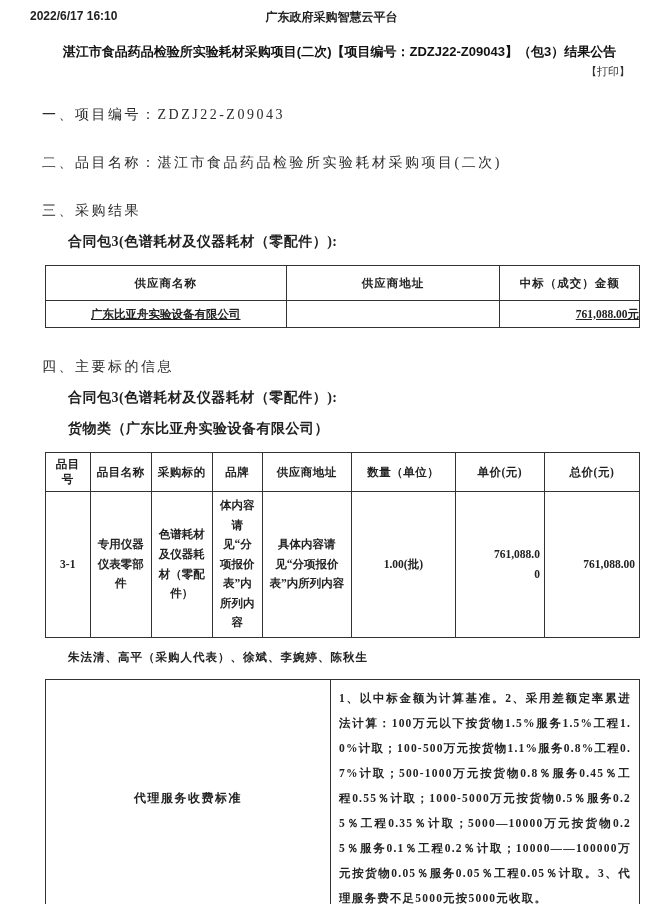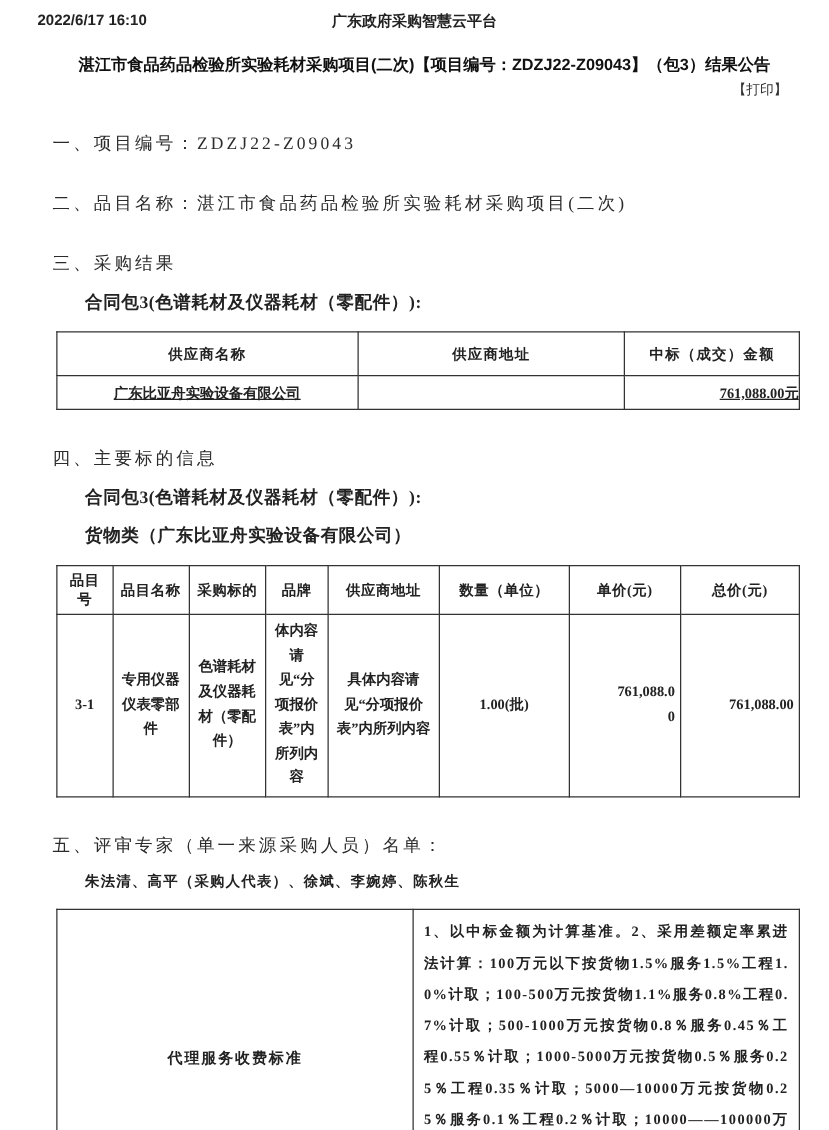--- a/index.html
+++ b/index.html
@@ -131,21 +131,20 @@
         <td>色谱耗材及仪器耗材（零配件）</td>
         <td>体内容请见“分项报价表”内所列内容</td>
         <td>具体内容请见“分项报价表”内所列内容</td>
         <td>1.00(批)</td>
         <td class="num-r">761,088.00</td>
         <td class="num-r">761,088.00</td>
       </tr>
     </tbody>
   </table>
 
-  <div class="heading">五、评审专家（单一来源采购人员）名单：</div>
   <div class="plain">朱法清、高平（采购人代表）、徐斌、李婉婷、陈秋生</div>
 
 
   <table class="t-fee-standard">
     <tbody>
       <tr>
         <td class="fee-label">代理服务收费标准</td>
         <td class="fee-text">1、以中标金额为计算基准。2、采用差额定率累进法计算：100万元以下按货物1.5%服务1.5%工程1.0%计取；100-500万元按货物1.1%服务0.8%工程0.7%计取；500-1000万元按货物0.8％服务0.45％工程0.55％计取；1000-5000万元按货物0.5％服务0.25％工程0.35％计取；5000—10000万元按货物0.25％服务0.1％工程0.2％计取；10000——100000万元按货物0.05％服务0.05％工程0.05％计取。3、代理服务费不足5000元按5000元收取。</td>
       </tr>
     </tbody>

